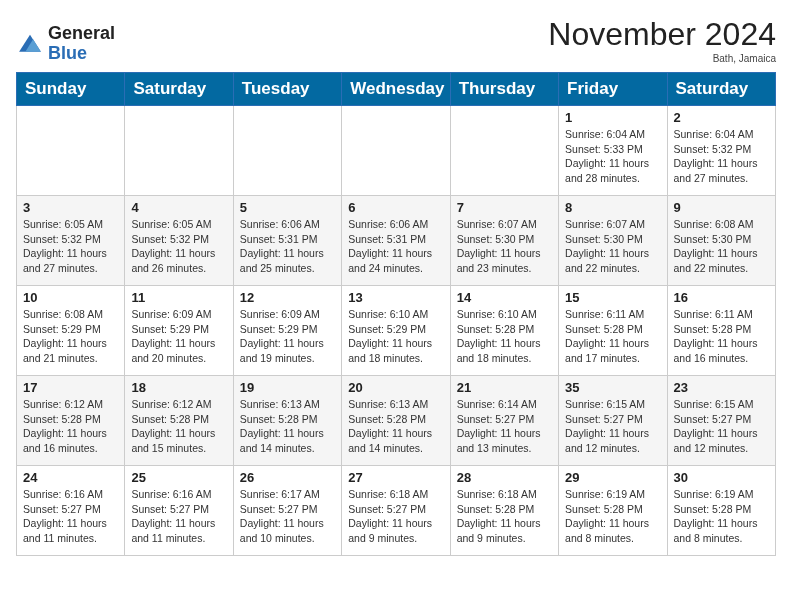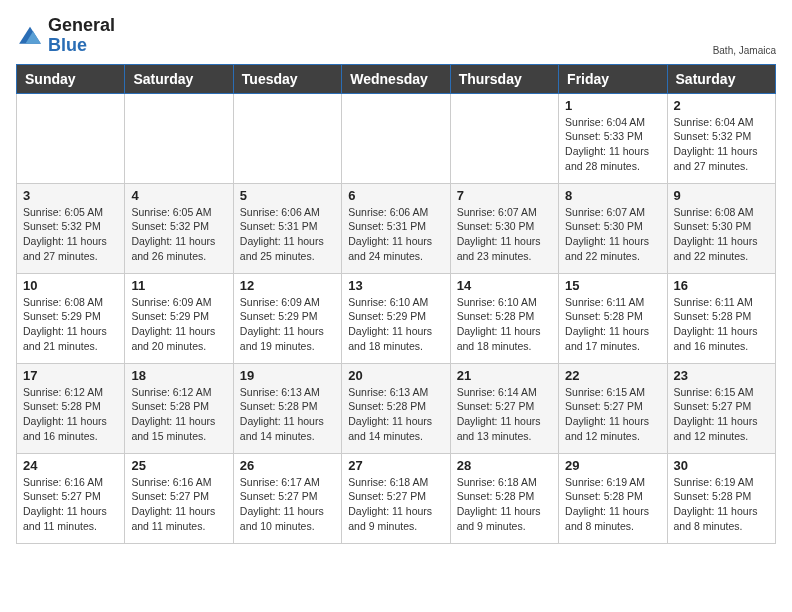--- a/index.html
+++ b/index.html
@@ -43,25 +43,25 @@
     .location {
       font-size: 10px;
       color: #444;
     }
     .calendar {
       width: 100%;
       border-collapse: collapse;
       table-layout: fixed;
     }
     .calendar th {
-      background: #404040;
+      background: #0369a1;
       color: #fff;
       text-align: left;
       padding: 6px 8px;
-      font-size: 14px;
+      font-size: 17px;
       border: 1px solid #2a6db5;
     }
     .calendar td {
       vertical-align: top;
       border: 1px solid #ccc;
       padding: 4px 6px;
       height: 90px;
       background: #fff;
       font-size: 11px;
       color: #333;
@@ -92,20 +92,21 @@
     <svg class="logo-icon" viewBox="0 0 36 36" xmlns="http://www.w3.org/2000/svg">
       <polygon points="4,28 18,6 32,28" fill="#2a6db5"></polygon>
       <polygon points="12,28 22,12 32,28" fill="#5a9fd4"></polygon>
     </svg>
     <div class="logo-text">
       <span class="general">General</span><br>
       <span class="blue">Blue</span>
     </div>
   </div>
   <div class="title-block">
+    <div class="month-title">November 2024</div>
     <div class="location">Bath, Jamaica</div>
   </div>
 </div>
 
 <table class="calendar">
   <thead>
     <tr>
     <th>Sunday</th>
         <th>Saturday</th>
         <th>Tuesday</th>
@@ -206,21 +207,21 @@
         </td>
         <td>
           <div class="day-number">20</div>
           <div class="day-info">Sunrise: 6:13 AM<br>Sunset: 5:28 PM<br>Daylight: 11 hours and 14 minutes.</div>
         </td>
         <td>
           <div class="day-number">21</div>
           <div class="day-info">Sunrise: 6:14 AM<br>Sunset: 5:27 PM<br>Daylight: 11 hours and 13 minutes.</div>
         </td>
         <td>
-          <div class="day-number">22</div>
+          <div class="day-number">35</div>
           <div class="day-info">Sunrise: 6:15 AM<br>Sunset: 5:27 PM<br>Daylight: 11 hours and 12 minutes.</div>
         </td>
         <td>
           <div class="day-number">23</div>
           <div class="day-info">Sunrise: 6:15 AM<br>Sunset: 5:27 PM<br>Daylight: 11 hours and 12 minutes.</div>
         </td>
       </tr>
       <tr>
         <td>
           <div class="day-number">24</div>

